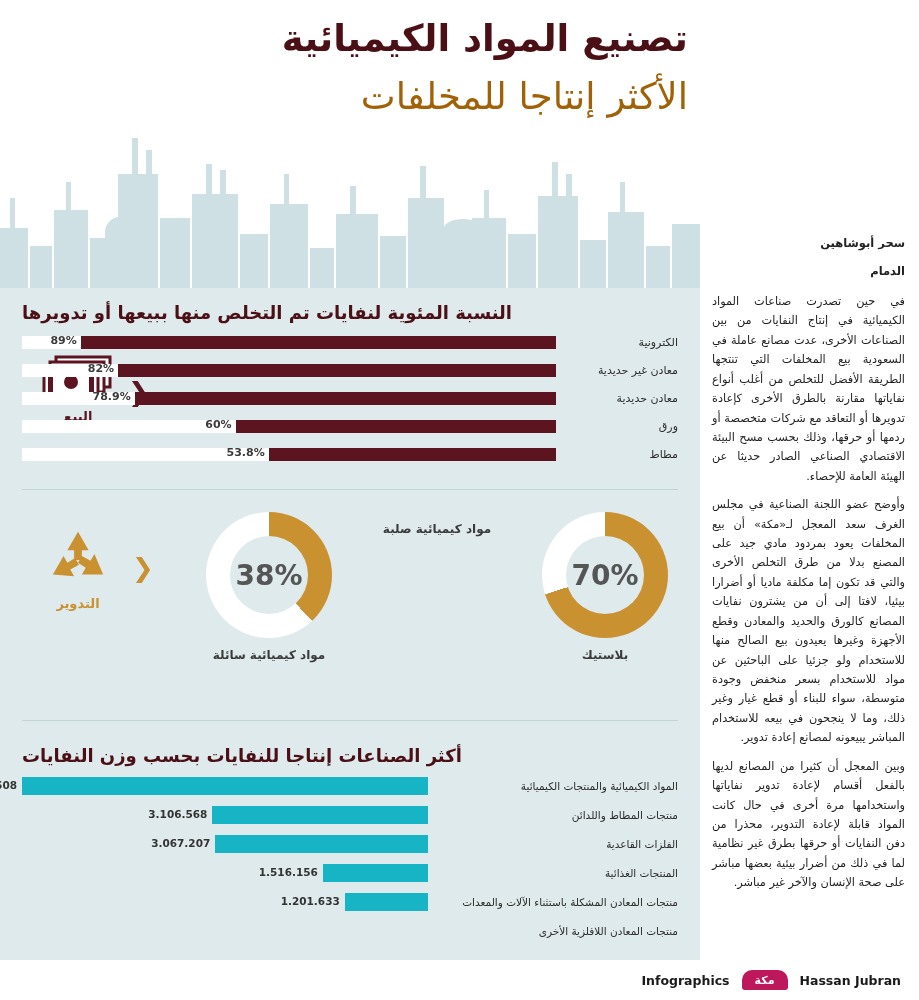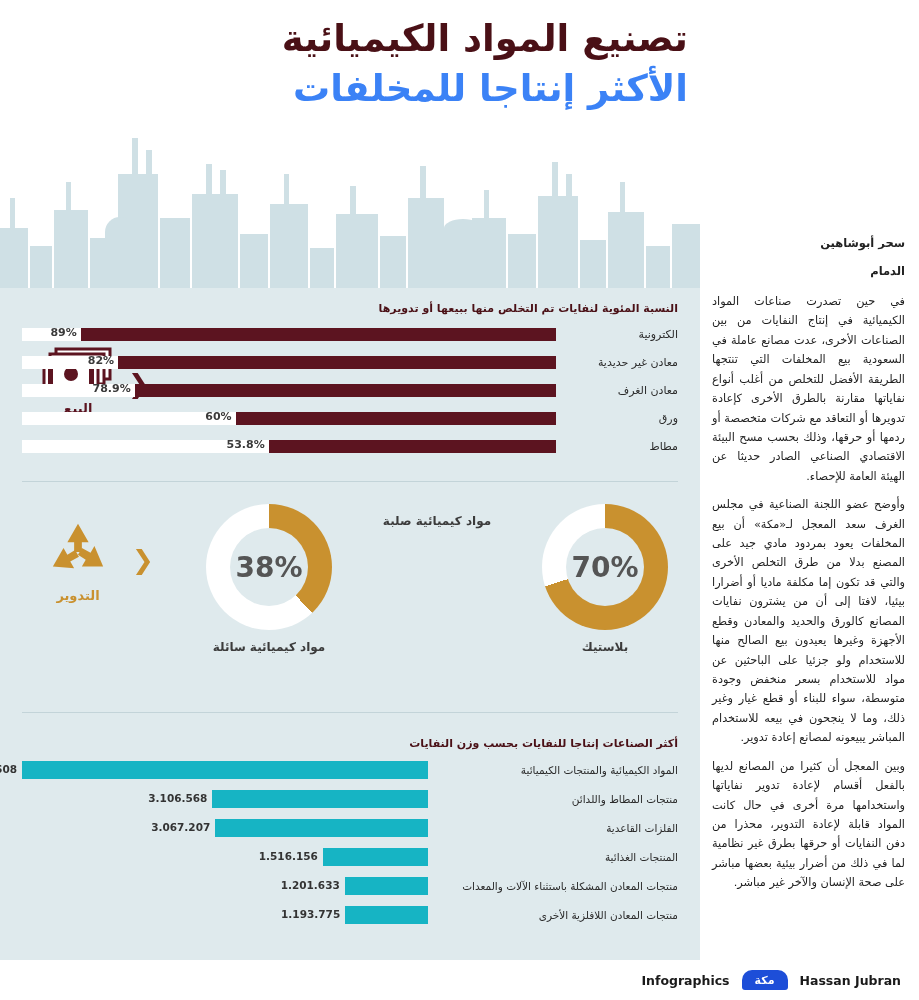--- a/index.html
+++ b/index.html
@@ -43,39 +43,39 @@
   }
   .title-line1 {
     font-size: 37px;
     font-weight: bold;
     color: #4a1016;
     line-height: 1.25;
     letter-spacing: 0px;
   }
   .title-line2 {
     font-size: 37px;
-    font-weight: bold;
-    color: #3b82f6;
+    font-weight: normal;
+    color: #a16207;
     line-height: 1.25;
-    margin-top: 4px;
+    margin-top: 12px;
   }
 
   
   .content {
     position: relative;
     width: 700px;
     height: 712px;
     background: #dfeaed;
   }
 
   .sec-title {
-    text-align: right;
+    text-align: left;
     color: #4a1016;
     font-weight: bold;
-    font-size: 11px;
+    font-size: 18px;
     padding: 14px 22px 8px 22px;
   }
 
   
   .sec1 {
     position: relative;
     padding: 0 22px 8px 22px;
   }
   .barrow {
     display: flex;
@@ -283,21 +283,21 @@
     font-weight: bold;
     color: #1a1a1a;
   }
   .credit .name {
     font-size: 12.5px;
     font-weight: bold;
     color: #1a1a1a;
   }
   .makkah-logo {
     width: 46px; height: 20px;
-    background: #1d4ed8;
+    background: #be185d;
     border-radius: 10px 10px 3px 3px;
     color: #fff;
     font-size: 11px;
     font-weight: bold;
     display: flex;
     align-items: center;
     justify-content: center;
     letter-spacing: -0.5px;
   }
 </style>
@@ -388,21 +388,21 @@
 
         <div class="barrow">
           <div class="lbl">معادن غير حديدية</div>
           <div class="track">
             <div class="fill" style="width:82%"></div>
             <div class="val" style="right:82%">82%</div>
           </div>
         </div>
 
         <div class="barrow">
-          <div class="lbl">معادن الغرف</div>
+          <div class="lbl">معادن حديدية</div>
           <div class="track">
             <div class="fill" style="width:78.9%"></div>
             <div class="val" style="right:78.9%">78.9%</div>
           </div>
         </div>
 
         <div class="barrow">
           <div class="lbl">ورق</div>
           <div class="track">
             <div class="fill" style="width:60%"></div>
@@ -499,24 +499,20 @@
         <div class="trow">
           <div class="tlbl">منتجات المعادن المشكلة باستثناء الآلات والمعدات</div>
           <div class="tbarwrap">
             <div class="tbar" style="width:20.5%"></div>
             <div class="tval" style="right:20.5%; margin-right:5px;">1.201.633</div>
           </div>
         </div>
 
         <div class="trow">
           <div class="tlbl">منتجات المعادن اللافلزية الأخرى</div>
-          <div class="tbarwrap">
-            <div class="tbar" style="width:20.4%"></div>
-            <div class="tval" style="right:20.4%; margin-right:5px;">1.193.775</div>
-          </div>
         </div>
 
       </div>
 
       <div class="source">المصدر: الهيئة العامة للإحصاء</div>
     </div>
   </div>
 
   <div class="side-col">
     <div class="byline">سحر أبوشاهين</div>

